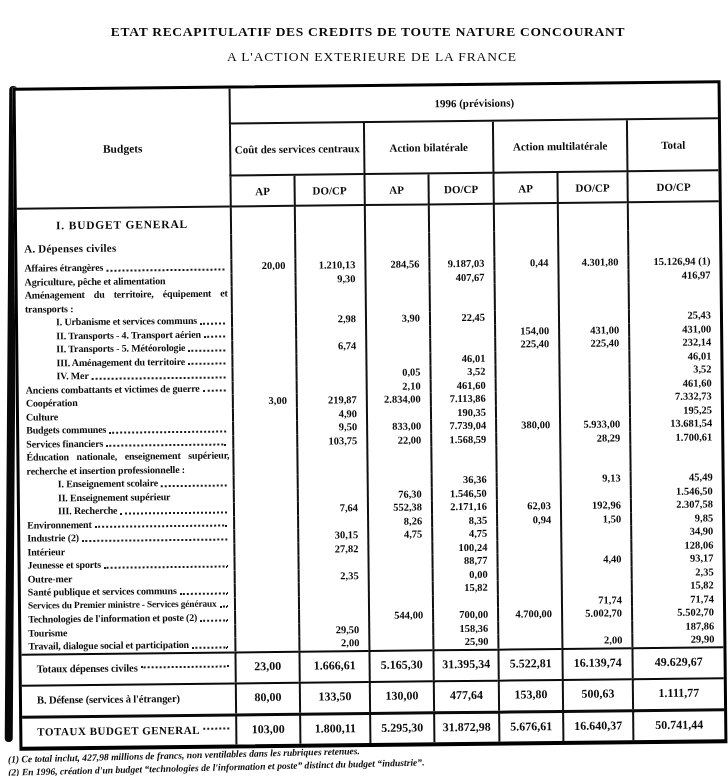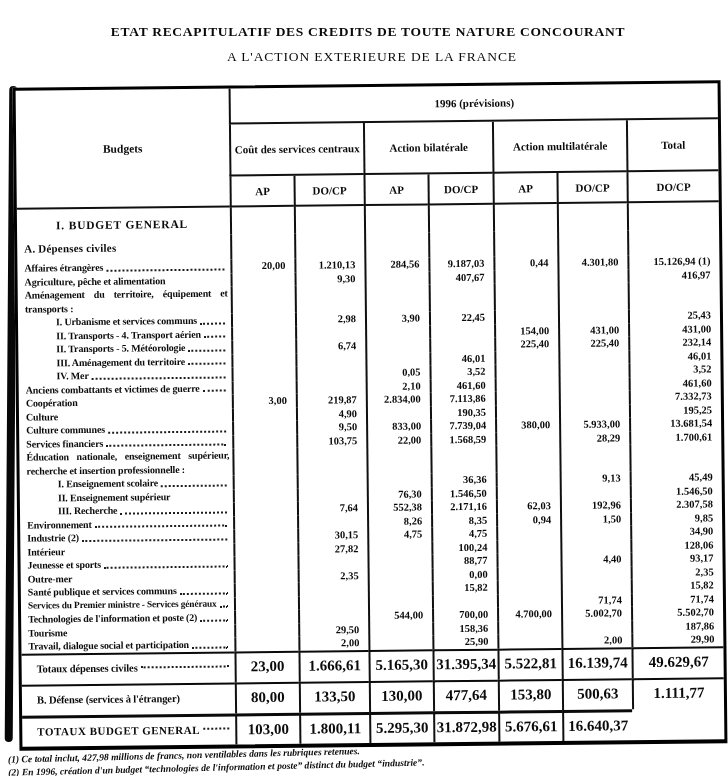--- a/index.html
+++ b/index.html
@@ -53,21 +53,21 @@
   .tight.lab{font-size:9.4px;}
   .wrap.lab .lt{display:block;width:100%;text-align:justify;}
   .head1{padding-top:10px;padding-bottom:3px;}
   .head1.lab{justify-content:center;font-size:11.5px;letter-spacing:.8px;padding-left:0;}
   .head2{padding-top:6px;padding-bottom:6px;}
   .head2.lab{font-size:11px;letter-spacing:.2px;}
 
   
   .trow{border-top:2px solid #0a0a0a;min-height:31px;}
   .trow.num{display:flex;align-items:center;justify-content:center;
-            padding:0;font-size:15px;}
+            padding:0;font-size:12px;}
   .trow.lab{align-items:center;font-size:10.6px;padding-left:15px;}
   .t2.lab{letter-spacing:.5px;font-size:11px;}
   .t2{border-top-width:3px;}
 
   
   .footnotes{position:absolute;left:8px;top:744px;width:712px;transform:rotate(-1.4deg);
              font-style:italic;font-weight:bold;font-size:9.6px;line-height:13px;}
 </style>
 </head>
 <body>
@@ -225,21 +225,21 @@
       <span class="lt">Culture</span>
     </div>
     <div class="cell num c1 brow "></div>
     <div class="cell num c2 brow ">4,90</div>
     <div class="cell num c3 brow "></div>
     <div class="cell num c4 brow ">190,35</div>
     <div class="cell num c5 brow "></div>
     <div class="cell num c6 brow "></div>
     <div class="cell num c7 brow ">195,25</div>
     <div class="cell lab c0 brow ">
-      <span class="lt">Culture communes</span>
+      <span class="lt">Budgets communes</span>
       <div class="leader"></div>
     </div>
     <div class="cell num c1 brow "></div>
     <div class="cell num c2 brow ">9,50</div>
     <div class="cell num c3 brow ">833,00</div>
     <div class="cell num c4 brow ">7.739,04</div>
     <div class="cell num c5 brow ">380,00</div>
     <div class="cell num c6 brow ">5.933,00</div>
     <div class="cell num c7 brow ">13.681,54</div>
     <div class="cell lab c0 brow ">
@@ -426,18 +426,19 @@
     <div class="cell lab c0 trow t2">
       <span class="lt">TOTAUX BUDGET GENERAL</span>
       <div class="leader"></div>
     </div>
     <div class="cell num c1 trow t2">103,00</div>
     <div class="cell num c2 trow t2">1.800,11</div>
     <div class="cell num c3 trow t2">5.295,30</div>
     <div class="cell num c4 trow t2">31.872,98</div>
     <div class="cell num c5 trow t2">5.676,61</div>
     <div class="cell num c6 trow t2">16.640,37</div>
+    <div class="cell num c7 trow t2">50.741,44</div>
   </div>
 
 <div class="footnotes">
   <div>(1) Ce total inclut, 427,98 millions de francs, non ventilables dans les rubriques retenues.</div>
   <div>(2) En 1996, création d'un budget “technologies de l'information et poste” distinct du budget “industrie”.</div>
 </div>
 
 </body></html>

